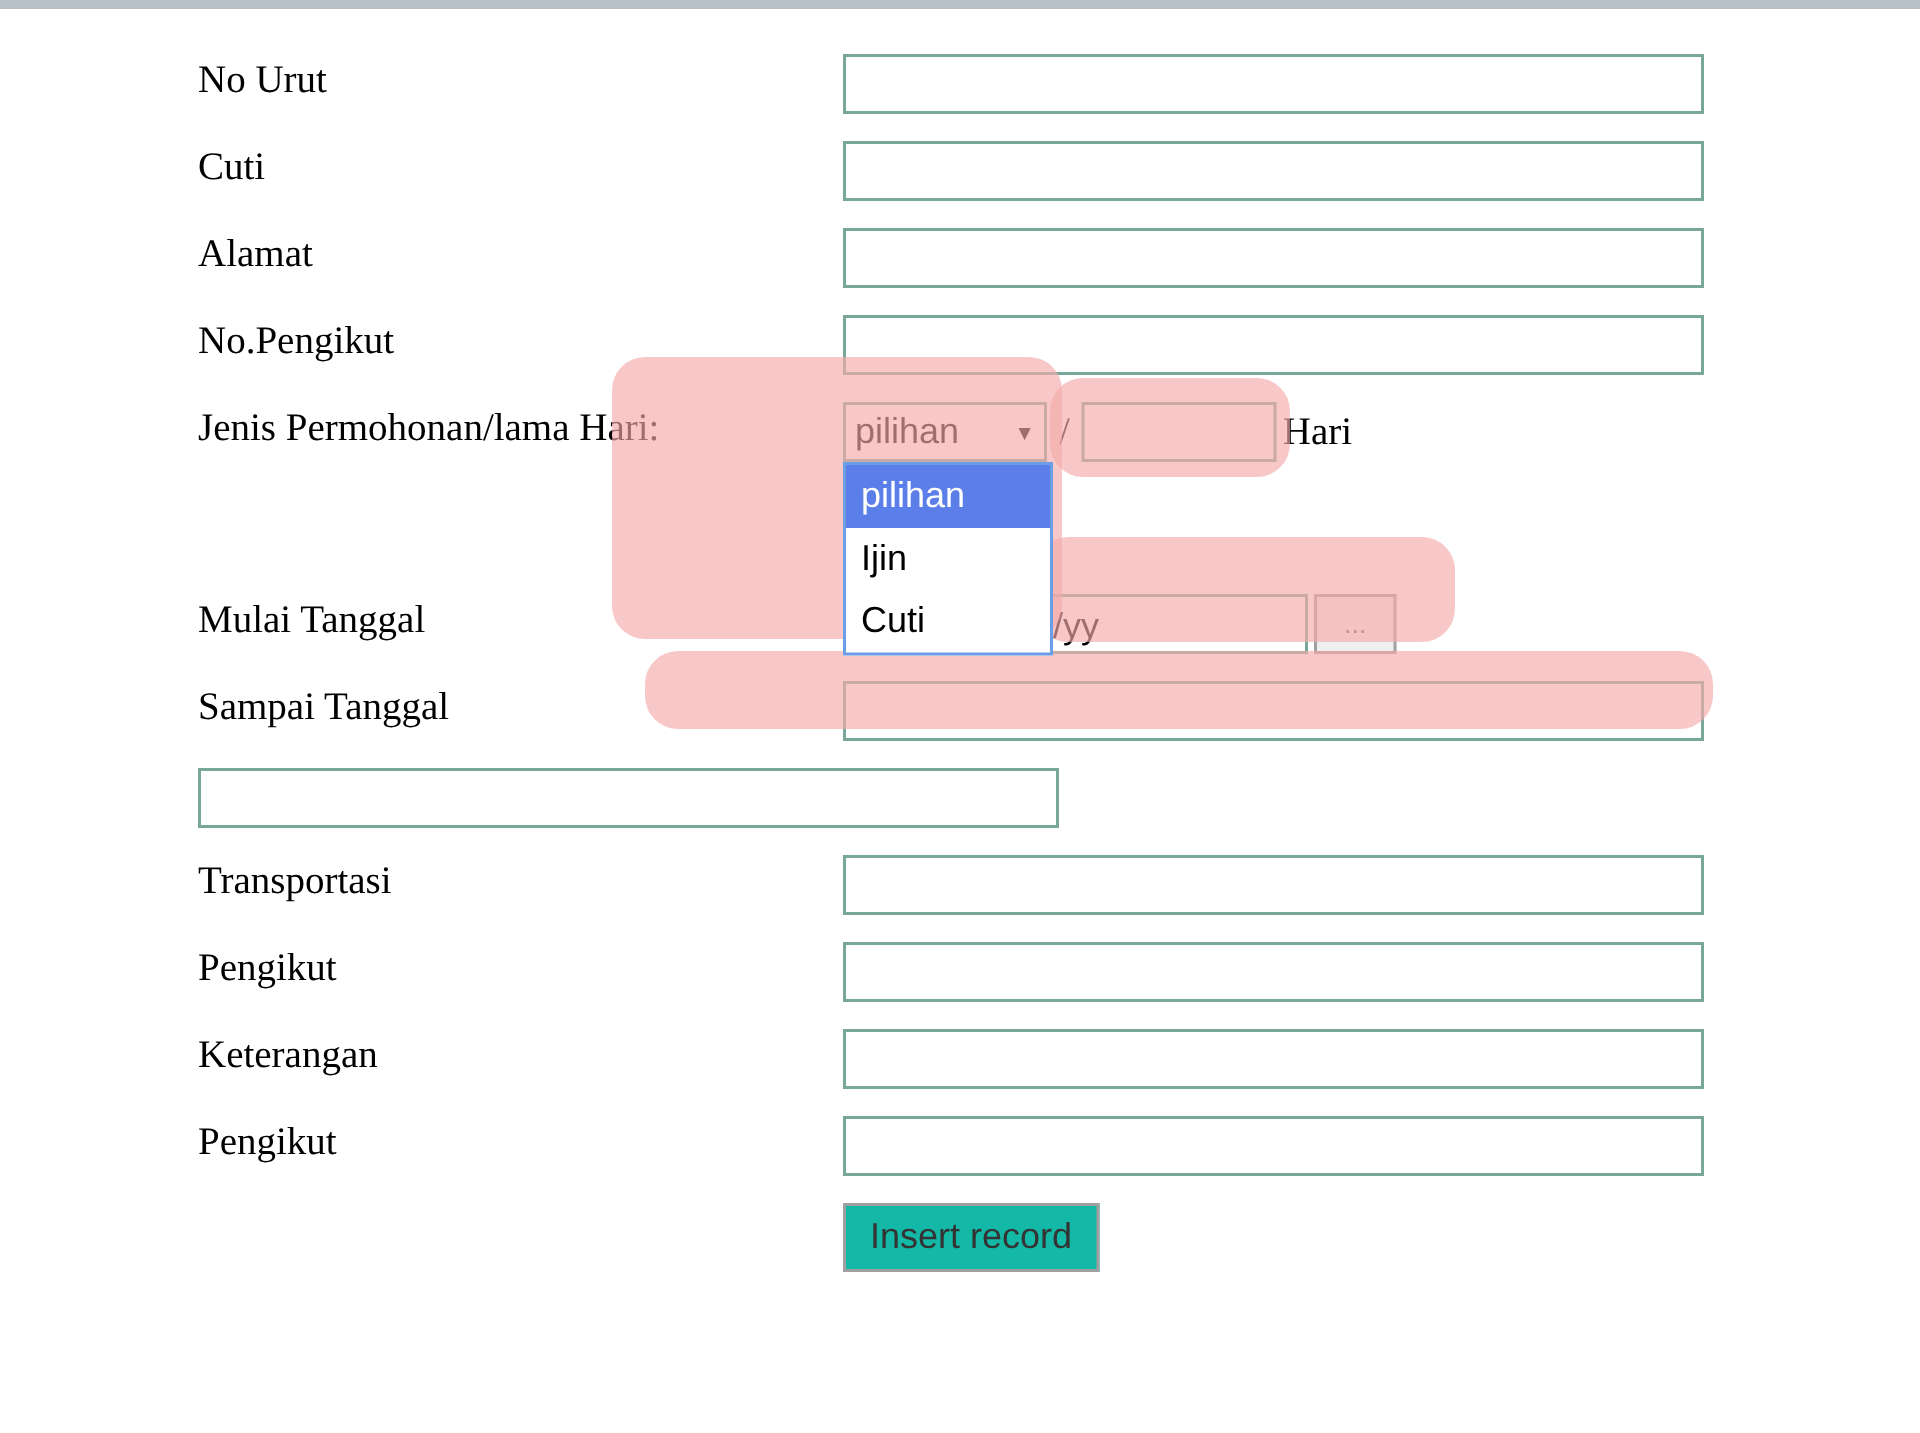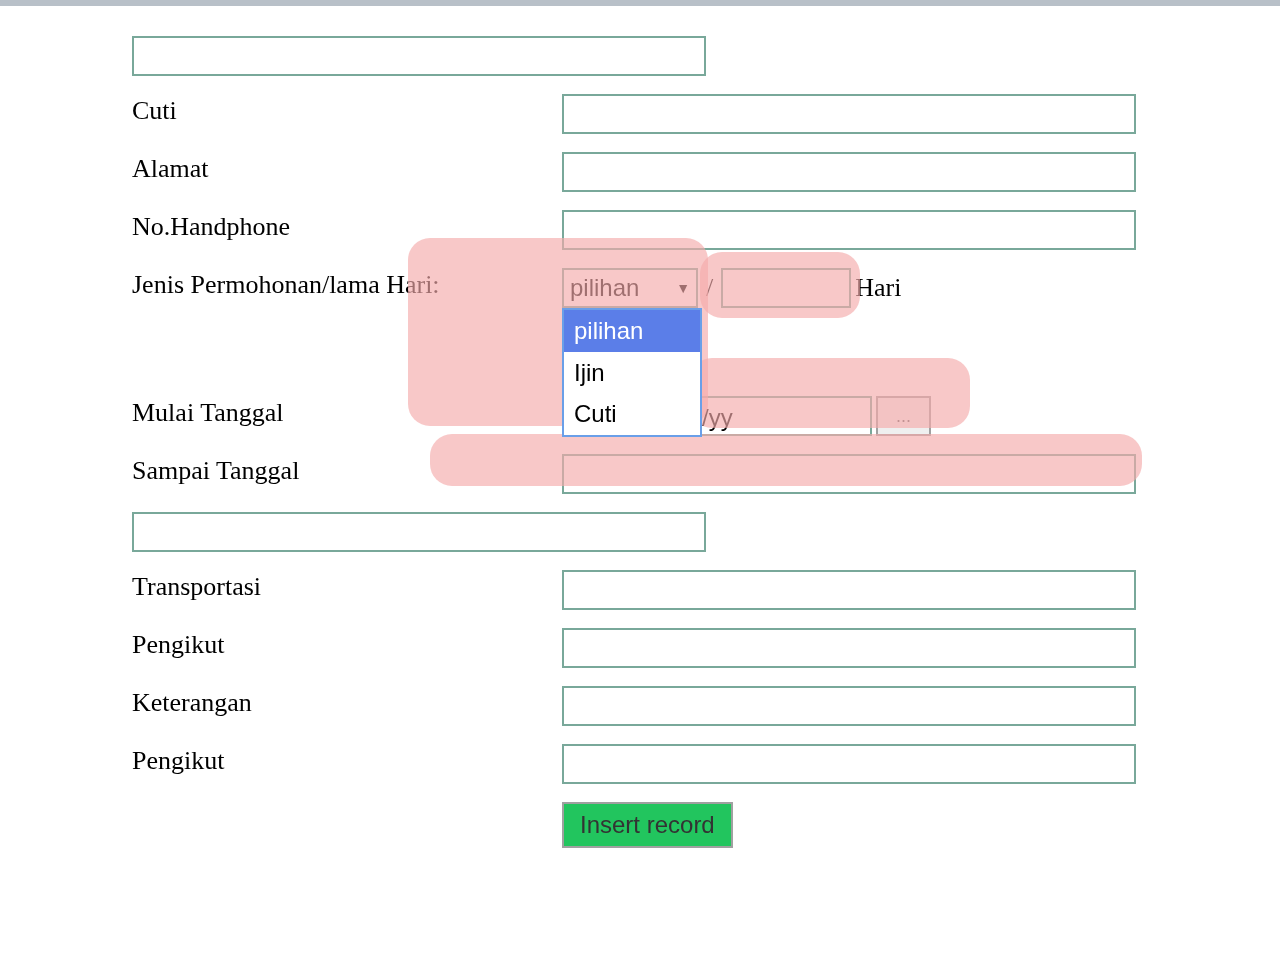--- a/index.html
+++ b/index.html
@@ -114,21 +114,21 @@
       color: #666;
       display: inline-flex;
       align-items: center;
       justify-content: center;
       cursor: pointer;
     }
     .submit-button {
       height: 46px;
       padding: 4px 16px;
       border: 2px solid #a0a0a0;
-      background: #22c55e;
+      background: #14b8a6;
       font-family: Arial, sans-serif;
       font-size: 24px;
       color: #333;
       cursor: pointer;
     }
     .dropdown-list {
       position: absolute;
       top: 40px;
       left: 0;
       width: 140px;
@@ -164,41 +164,42 @@
 <div class="top-bar"></div>
 
 <div class="form-container">
 
   <div class="highlight" style="left:408px; top:232px; width:300px; height:188px;"></div>
   <div class="highlight" style="left:700px; top:246px; width:160px; height:66px;"></div>
   <div class="highlight" style="left:690px; top:352px; width:280px; height:70px;"></div>
   <div class="highlight" style="left:430px; top:428px; width:712px; height:52px;"></div>
 
   <div class="form-row">
+    <div class="form-label">No Urut</div>
     <div class="form-input-cell">
       <input class="text-input" type="text" value="" style="">
     </div>
   </div>
 
   <div class="form-row">
     <div class="form-label">Cuti</div>
     <div class="form-input-cell">
       <input class="text-input" type="text" value="" style="">
     </div>
   </div>
 
   <div class="form-row">
     <div class="form-label">Alamat</div>
     <div class="form-input-cell">
       <input class="text-input" type="text" value="" style="">
     </div>
   </div>
 
   <div class="form-row">
-    <div class="form-label">No.Handphone</div>
+    <div class="form-label">No.Pengikut</div>
     <div class="form-input-cell">
       <input class="text-input" type="text" value="" style="">
     </div>
   </div>
 
   <div class="form-row">
     <div class="form-label">Jenis Permohonan/lama Hari:</div>
     <div class="form-input-cell">
       <div class="select-wrap">
         <div class="select-box">

